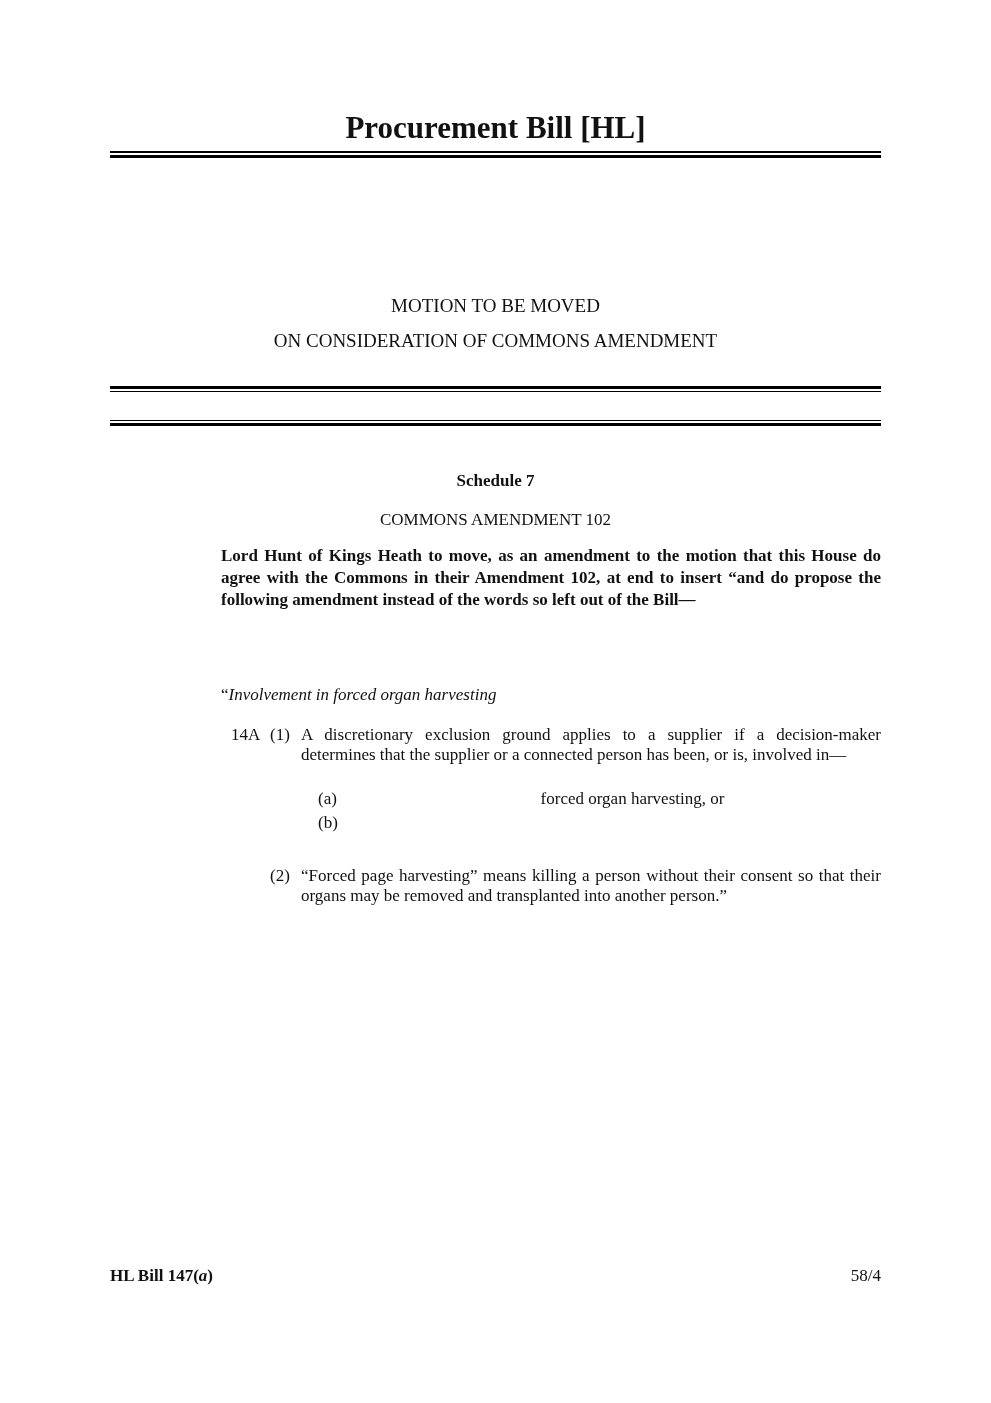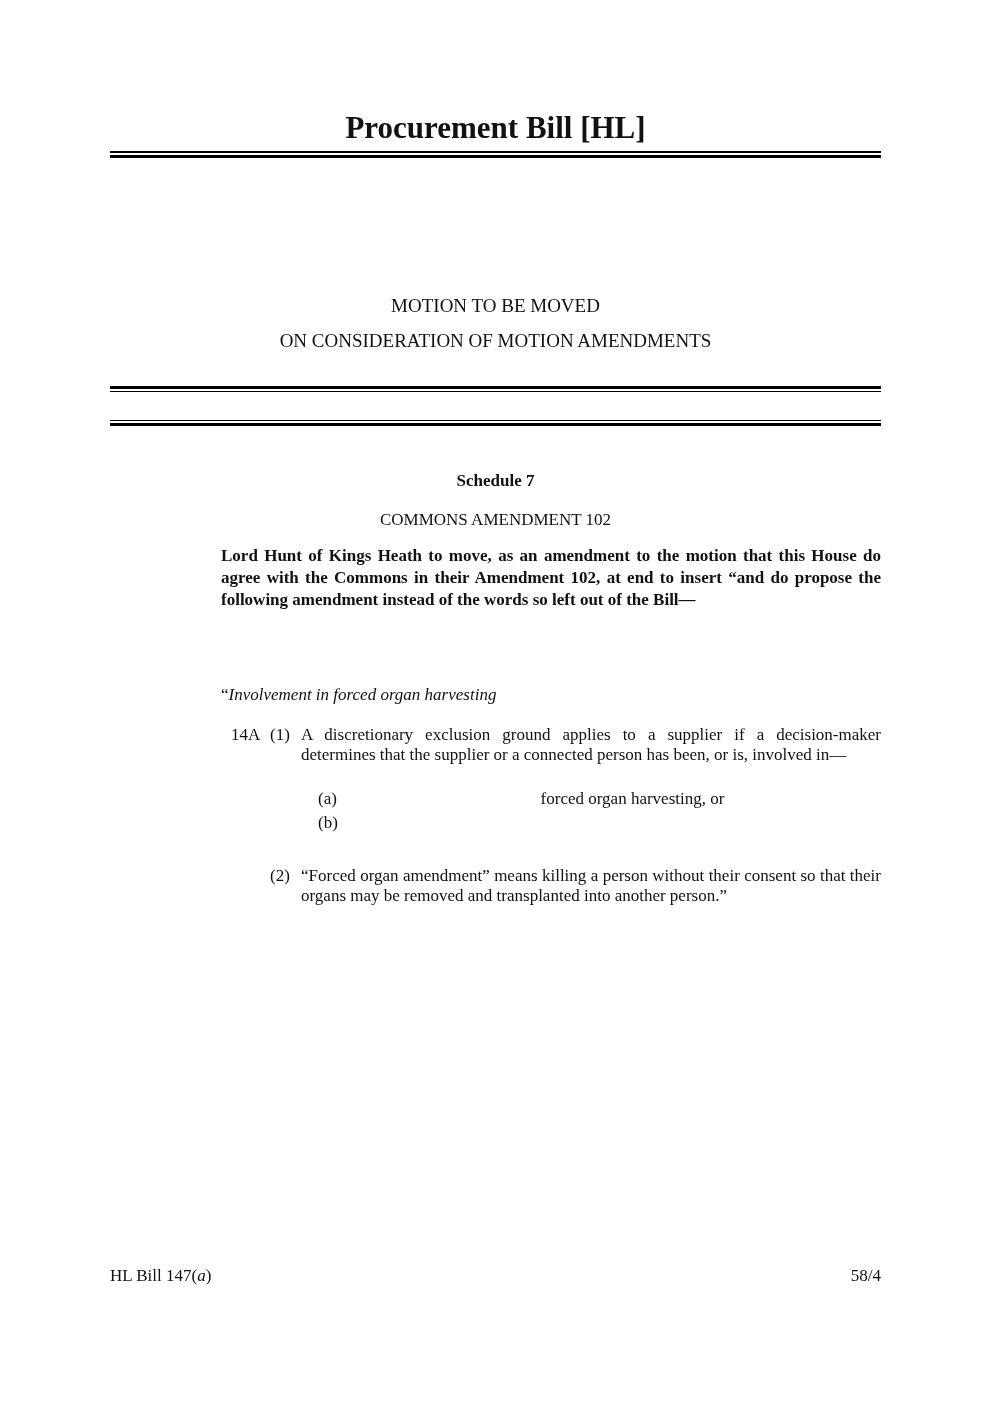--- a/index.html
+++ b/index.html
@@ -53,21 +53,21 @@
 </head>
 <body>
 
 <div class="page">
 
   <div class="title">Procurement Bill [HL]</div>
   <div class="rule" style="top:151px;height:2px;"></div>
   <div class="rule" style="top:155px;height:3px;"></div>
 
   <div class="motion" style="top:294px;">MOTION TO BE MOVED</div>
-  <div class="motion" style="top:329px;">ON CONSIDERATION OF MOTION AMENDMENTS</div>
+  <div class="motion" style="top:329px;">ON CONSIDERATION OF COMMONS AMENDMENT</div>
 
   <div class="rule" style="top:386px;height:3px;"></div>
   <div class="rule" style="top:391px;height:1px;"></div>
 
 
   <div class="rule" style="top:420px;height:1px;"></div>
   <div class="rule" style="top:423px;height:3px;"></div>
 
   <div class="schedule">Schedule 7</div>
   <div class="camend">COMMONS AMENDMENT 102</div>
@@ -80,18 +80,18 @@
   <div class="num" style="left:231px;top:725px;">14A</div>
   <div class="num" style="left:270px;top:725px;">(1)</div>
   <div class="para just" style="left:301px;width:580px;top:725px;">A discretionary exclusion ground applies to a supplier if a decision-maker determines that the supplier or a connected person has been, or is, involved in—</div>
 
   <div class="num" style="left:318px;top:789px;">(a)</div>
   <div class="para" style="left:372px;width:521px;top:789px;text-align:center;">forced organ harvesting, or</div>
 
   <div class="num" style="left:318px;top:813px;">(b)</div>
 
   <div class="num" style="left:270px;top:866px;">(2)</div>
-  <div class="para just" style="left:301px;width:580px;top:866px;">“Forced organ amendment” means killing a person without their consent so that their organs may be removed and transplanted into another person.”</div>
+  <div class="para just" style="left:301px;width:580px;top:866px;">“Forced page harvesting” means killing a person without their consent so that their organs may be removed and transplanted into another person.”</div>
 
-  <div class="footer" style="left:110px;"><span>HL Bill 147(</span><i>a</i><span>)</span></div>
+  <div class="footer" style="left:110px;font-weight:bold;"><span>HL Bill 147(</span><i>a</i><span>)</span></div>
   <div class="footer" style="right:110px;text-align:right;">58/4</div>
 
 </div>
 
 </body></html>

